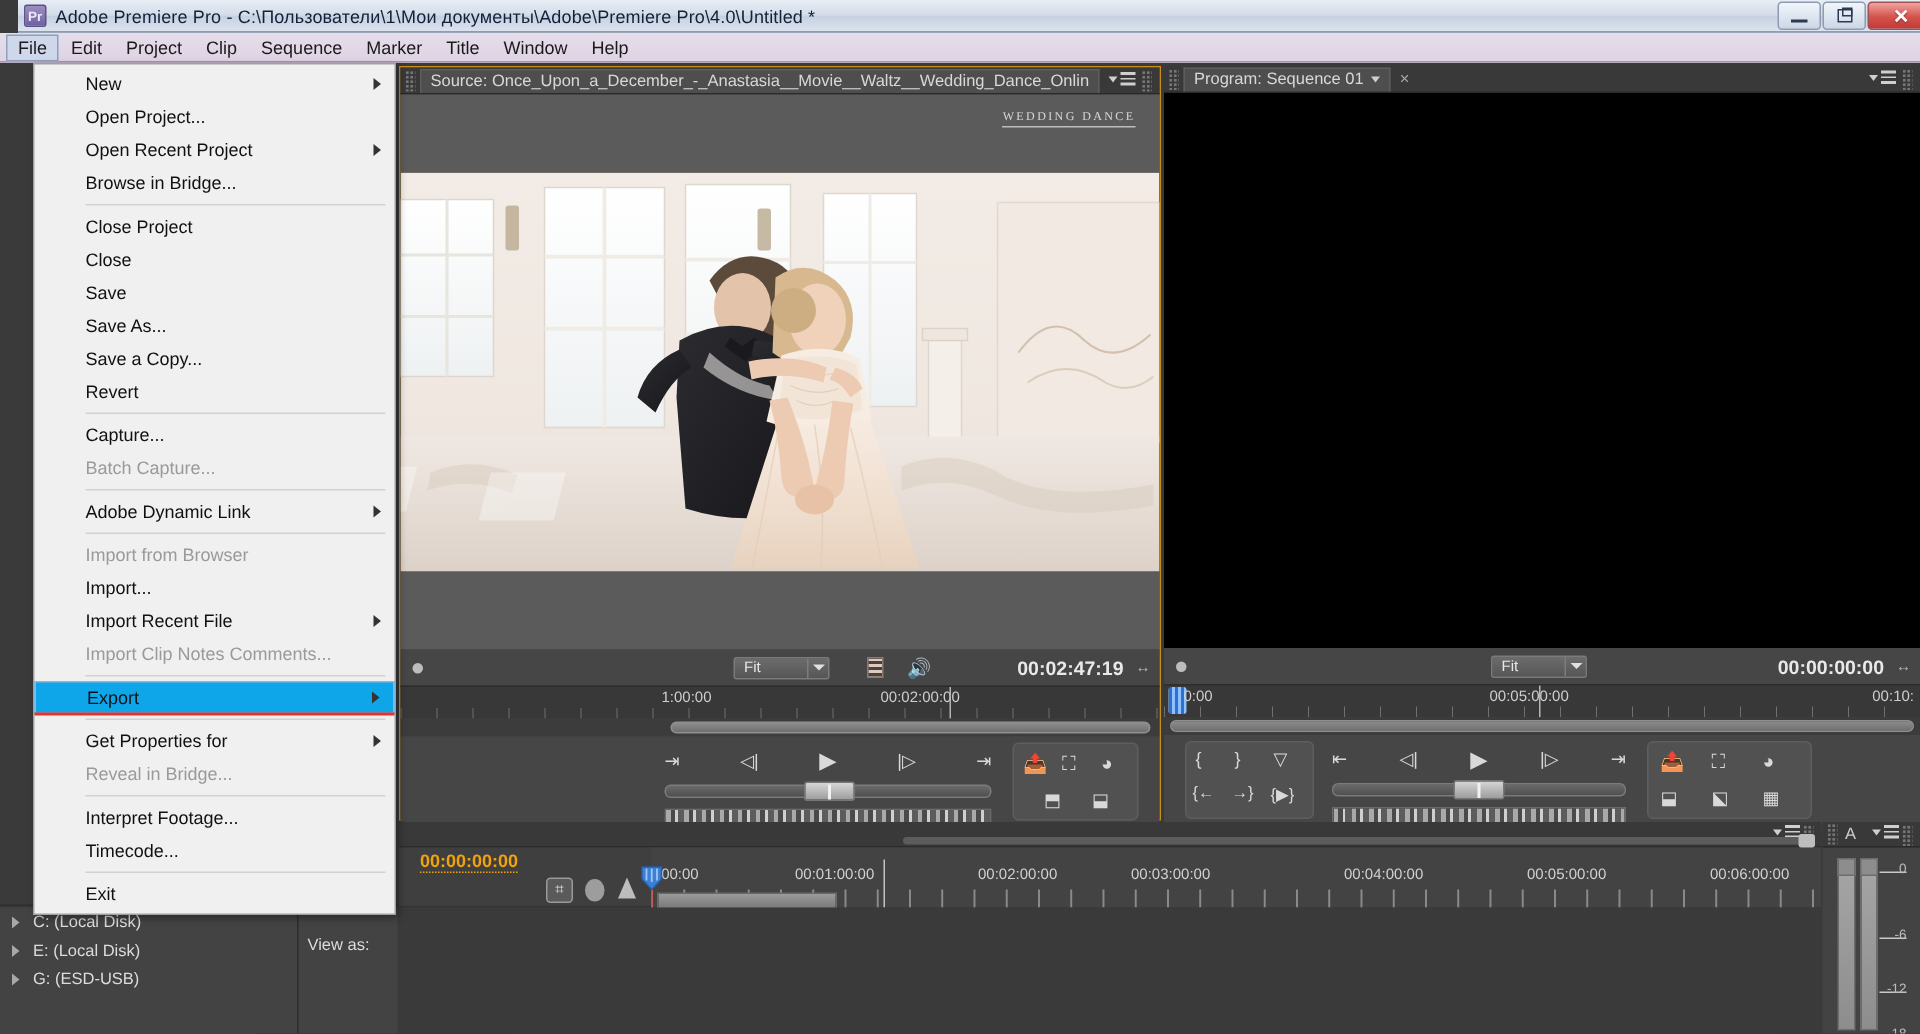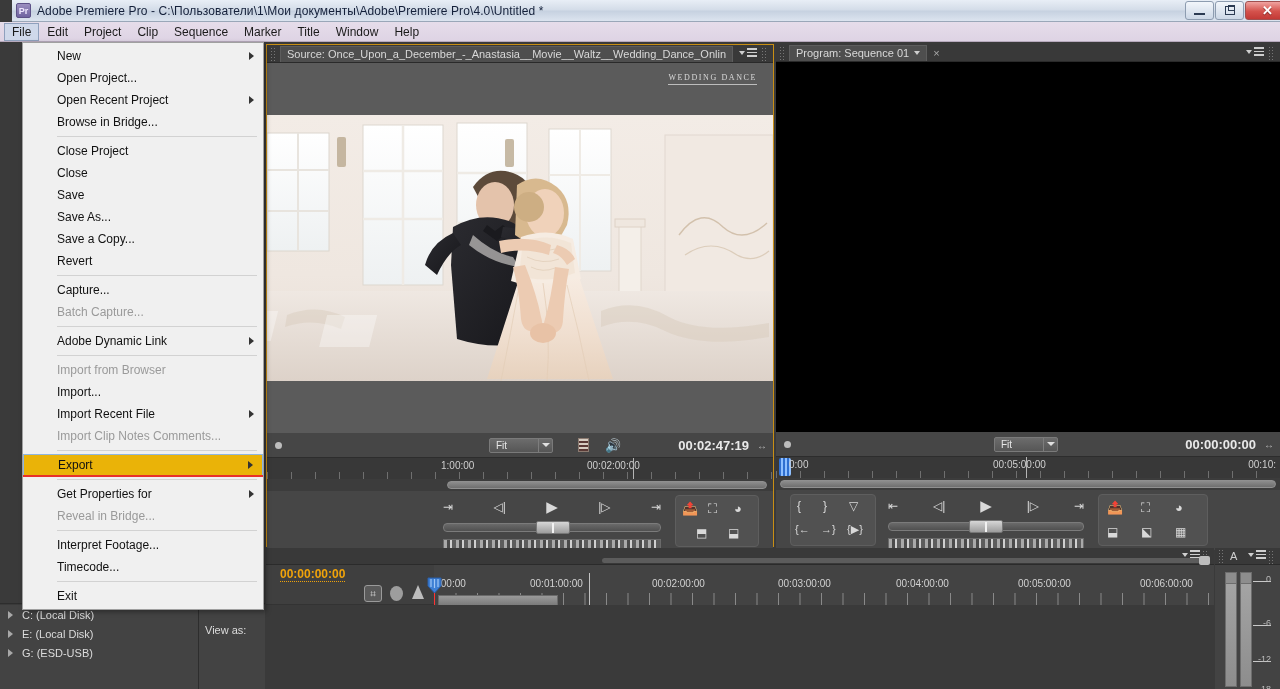--- a/index.html
+++ b/index.html
@@ -50,21 +50,21 @@
   
   .dropdown{
     position:absolute; left:22px; top:42px; width:242px;
     background:#f0f0f0; border:1px solid #a0a0a0;
     box-shadow:2px 2px 5px rgba(0,0,0,.35);
     padding:2px 0; z-index:60;
   }
   .mrow{ height:22px; display:flex; align-items:center; position:relative;
          padding-left:34px; font-size:12px; color:#111; }
   .mrow.disabled{ color:#9a9a9a; }
-  .mrow.sel{ background:#eab308; border:1px solid #8fb6e0; height:22px; }
+  .mrow.sel{ background:#0ea5e9; border:1px solid #8fb6e0; height:22px; }
   .mrow.sel::after{ content:""; position:absolute; left:-1px; right:-1px; bottom:-2px;
                     height:2px; background:#e8312a; }
   .msep{ height:1px; background:#d2d2d2; margin:3px 6px 3px 34px; }
   .arrow{ position:absolute; right:9px; top:50%; transform:translateY(-50%);
           width:0;height:0;border-left:5px solid #333;
           border-top:4px solid transparent;border-bottom:4px solid transparent;}
 
   .submenu{
     position:absolute; left:248px; top:455px; width:192px;
     background:#f0f0f0; border:1px solid #a0a0a0;
@@ -501,21 +501,21 @@
       <div style="position:absolute;left:146px;top:20px;width:0;height:0;border-bottom:14px solid #bdbdbd;border-left:6px solid transparent;border-right:6px solid transparent;"></div>
 
       <div class="tl-ruler">
         <div class="tl-zoombar">
           <div class="bar"></div>
           <div class="endknob" style="right:0;top:0;"></div>
         </div>
         <div class="rl" style="left:4px;">:00:00</div>
         <div class="rl" style="left:96px;">00:01:00:00</div>
         <div class="rl" style="left:218px;">00:02:00:00</div>
-        <div class="rl" style="left:344px;">00:03:00:00</div>
+        <div class="rl" style="left:320px;">00:03:00:00</div>
         <div class="rl" style="left:462px;">00:04:00:00</div>
         <div class="rl" style="left:584px;">00:05:00:00</div>
         <div class="rl" style="left:706px;">00:06:00:00</div>
         <div class="tl-ticks"></div>
         <div style="position:absolute;left:155px;top:8px;bottom:0;width:1px;background:#c4c4c4;"></div>
         <div class="clipbar" style="left:4px;width:120px;top:30px;height:12px;"></div>
       </div>
 
       <div class="playhead" style="left:168px;height:115px;">
         <div class="ph-head">

